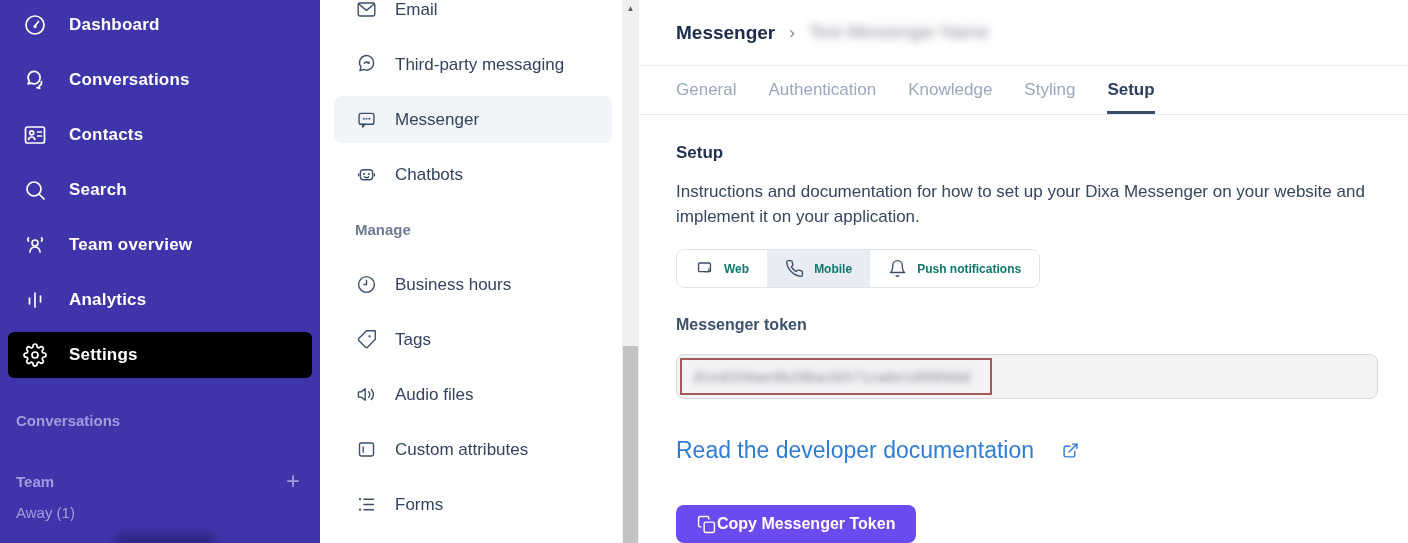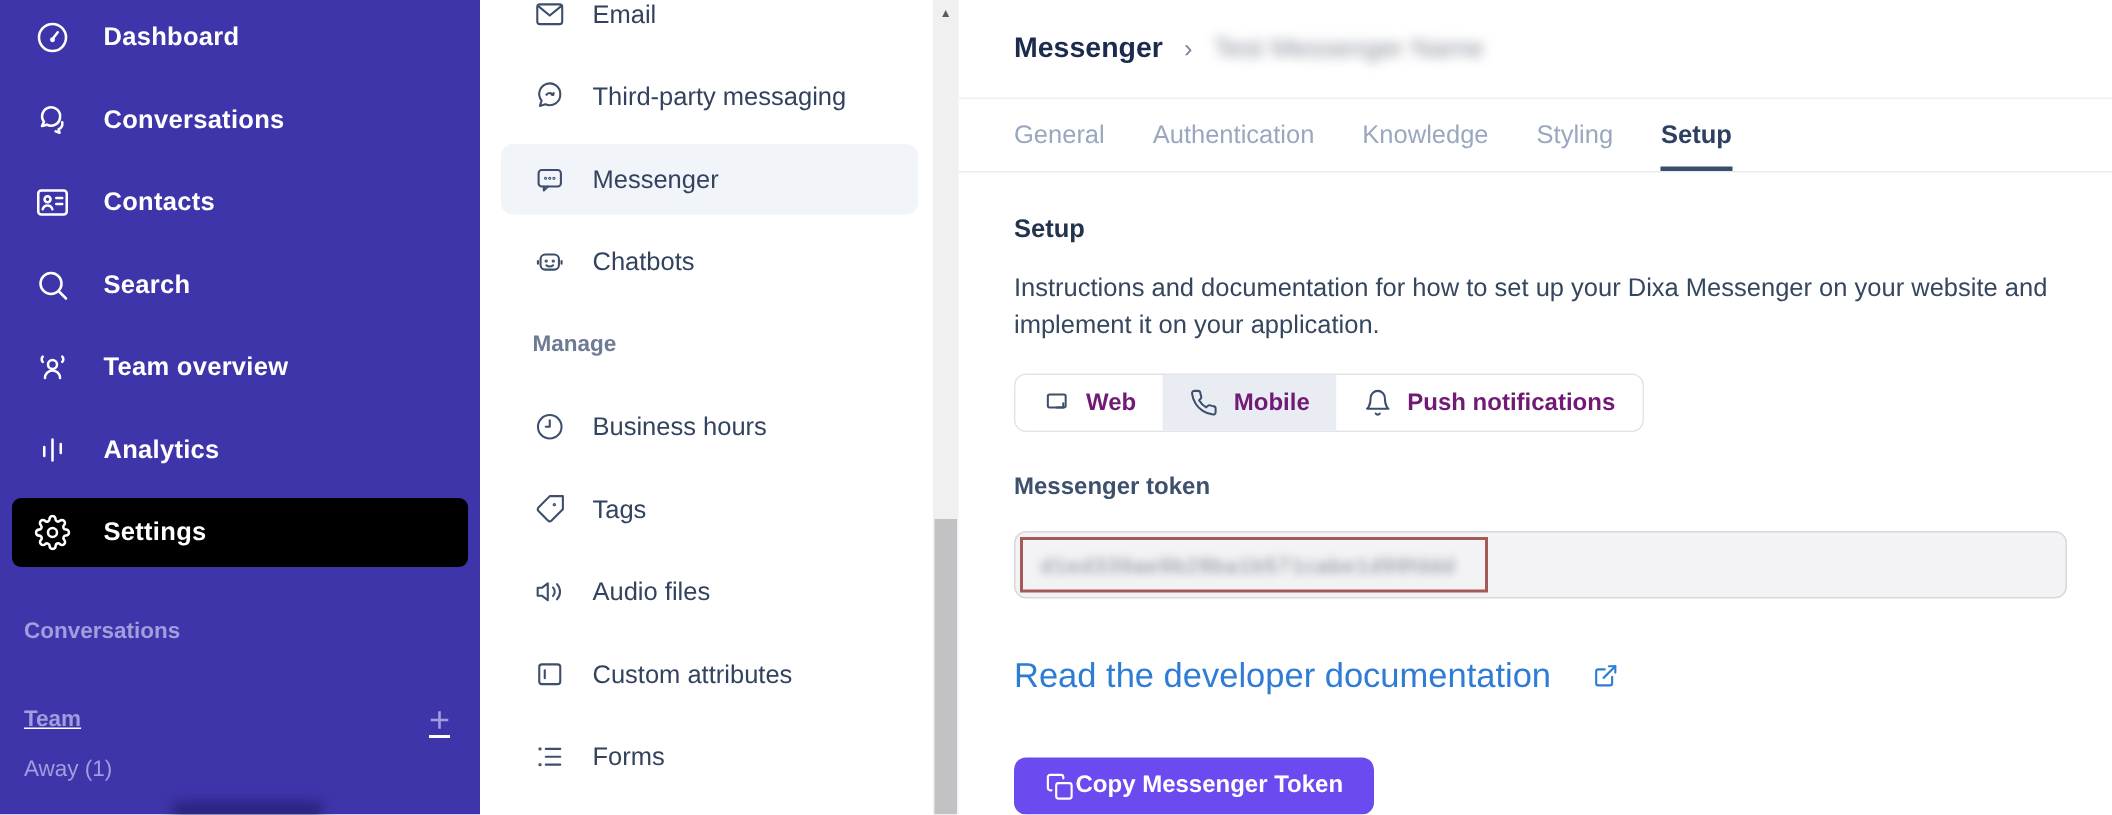--- a/index.html
+++ b/index.html
@@ -10,21 +10,21 @@
   .primary-sb { width:320px; background:#3f35ab; color:#fff; flex:0 0 320px; display:flex; flex-direction:column; position:relative; }
   .pnav { margin-top:-3px; }
   .pnav-item { height:55px; display:flex; align-items:center; padding:0 8px; cursor:pointer; }
   .pnav-inner { display:flex; align-items:center; width:100%; height:46px; border-radius:6px; padding:0 0 0 14px;font-weight:bold; }
   .pnav-item.active .pnav-inner { background:#000000; }
   .pnav-icon { width:26px; height:26px; flex:0 0 26px; display:flex; align-items:center; justify-content:center; }
   .pnav-icon svg { width:24px; height:24px; stroke:#fff; fill:none; stroke-width:1.7; stroke-linecap:round; stroke-linejoin:round; }
   .pnav-label { margin-left:21px; font-size:17px; letter-spacing:.2px; }
   .sb-section { color:#a29ddd; font-weight:700; font-size:15px; padding:0 16px; }
   .sb-conversations { margin-top:30px; }
-  .team-row { margin-top:42px; display:flex; justify-content:space-between; padding:0 16px;text-decoration:underline; }
+  .team-row { margin-top:42px; display:flex; align-items:center; justify-content:space-between; padding:0 16px; }
   .team-label { color:#a29ddd; font-weight:700; font-size:15px; }
   .team-add { color:#a29ddd; font-size:24px; font-weight:400; line-height:20px; cursor:pointer; padding:0 4px; }
   .away-label { margin-top:13px; padding:0 16px; color:#a29ddd; font-size:15px; }
   .redacted-bottom { position:absolute; bottom:-3px; left:115px; width:100px; height:12px; background:#2c2480; filter:blur(4px); border-radius:3px; }
 
   
   .secondary-sb { width:302px; flex:0 0 302px; background:#fff; padding-top:0; }
   .snav { margin-top:-18px; }
   .snav-item { height:55px; display:flex; align-items:center; padding:0 10px 0 14px; cursor:pointer; }
   .snav-inner { display:flex; align-items:center; width:100%; height:47px; border-radius:8px; padding:0 0 0 21px; }
@@ -45,21 +45,21 @@
   .crumb-root { font-size:19px; font-weight:700; color:#1c2b4d; }
   .crumb-sep { margin:0 14px; color:#7a869c; font-size:17px; }
   .crumb-current { font-size:18px; color:#8a8f99; filter:blur(4px); user-select:none; }
   .tabs-row { height:57px; display:flex; gap:32px; padding:0 37px; border-bottom:1px solid #e8ebf1; }
   .tab { display:flex; align-items:center; font-size:17px; color:#9aa7bf; cursor:pointer; border-bottom:3px solid transparent; padding-top:2px; }
   .tab.active { color:#2e4060; font-weight:600; border-bottom-color:#3a4d6b; }
   .content { padding:28px 37px 0; }
   .setup-h { font-size:17px; font-weight:700; color:#22334e; margin-bottom:16px; }
   .setup-p { font-size:17px; line-height:25px; color:#35465f; width:712px; margin-bottom:20px; }
   .segmented { display:inline-flex; border:1px solid #dfe3ea; border-radius:8px; overflow:hidden; margin-bottom:20px; background:#fff; }
-  .segment { display:flex; align-items:center; gap:10px; height:37px; padding:0 18px; font-size:16px; font-weight:600; color:#701a75; cursor:pointer; background:#fff; }
+  .segment { display:flex; align-items:center; gap:10px; height:37px; padding:0 18px; font-size:12px; font-weight:600; color:#0f766e; cursor:pointer; background:#fff; }
   .segment svg { width:19px; height:19px; stroke:#3c4e6a; fill:none; stroke-width:1.7; stroke-linecap:round; stroke-linejoin:round; }
   .segment.active { background:#e9edf3; }
   .field-label { font-size:16px; font-weight:700; color:#3d506c; margin:8px 0 20px; }
   .token-input { width:702px; height:45px; background:#f3f3f5; border:1px solid #d8d8dd; border-radius:8px; display:flex; align-items:center; padding:0 3px; margin-bottom:38px; cursor:text; }
   .token-redacted { border:2px solid #a45a56; height:37px; width:312px; display:flex; align-items:center; padding:0 12px; }
   .token-text { font-size:14px; color:#7d8391; letter-spacing:1px; filter:blur(3px); user-select:none; white-space:nowrap; overflow:hidden; }
   .doc-link { display:inline-flex; align-items:center; gap:28px; font-size:23px; color:#2e7cd6; cursor:pointer; margin-bottom:41px; text-decoration:none; }
   .doc-link svg { width:17px; height:17px; stroke:#2e7cd6; fill:none; stroke-width:2; stroke-linecap:round; stroke-linejoin:round; }
   .copy-btn { display:inline-flex; align-items:center; gap:1px; height:38px; padding:0 21px; background:#6b4bef; border:none; border-radius:8px; color:#fff; font-size:16px; font-weight:700; font-family:"Liberation Sans", sans-serif; cursor:pointer; }
   .copy-btn svg { width:19px; height:19px; stroke:#fff; fill:none; stroke-width:1.8; stroke-linecap:round; stroke-linejoin:round; }

